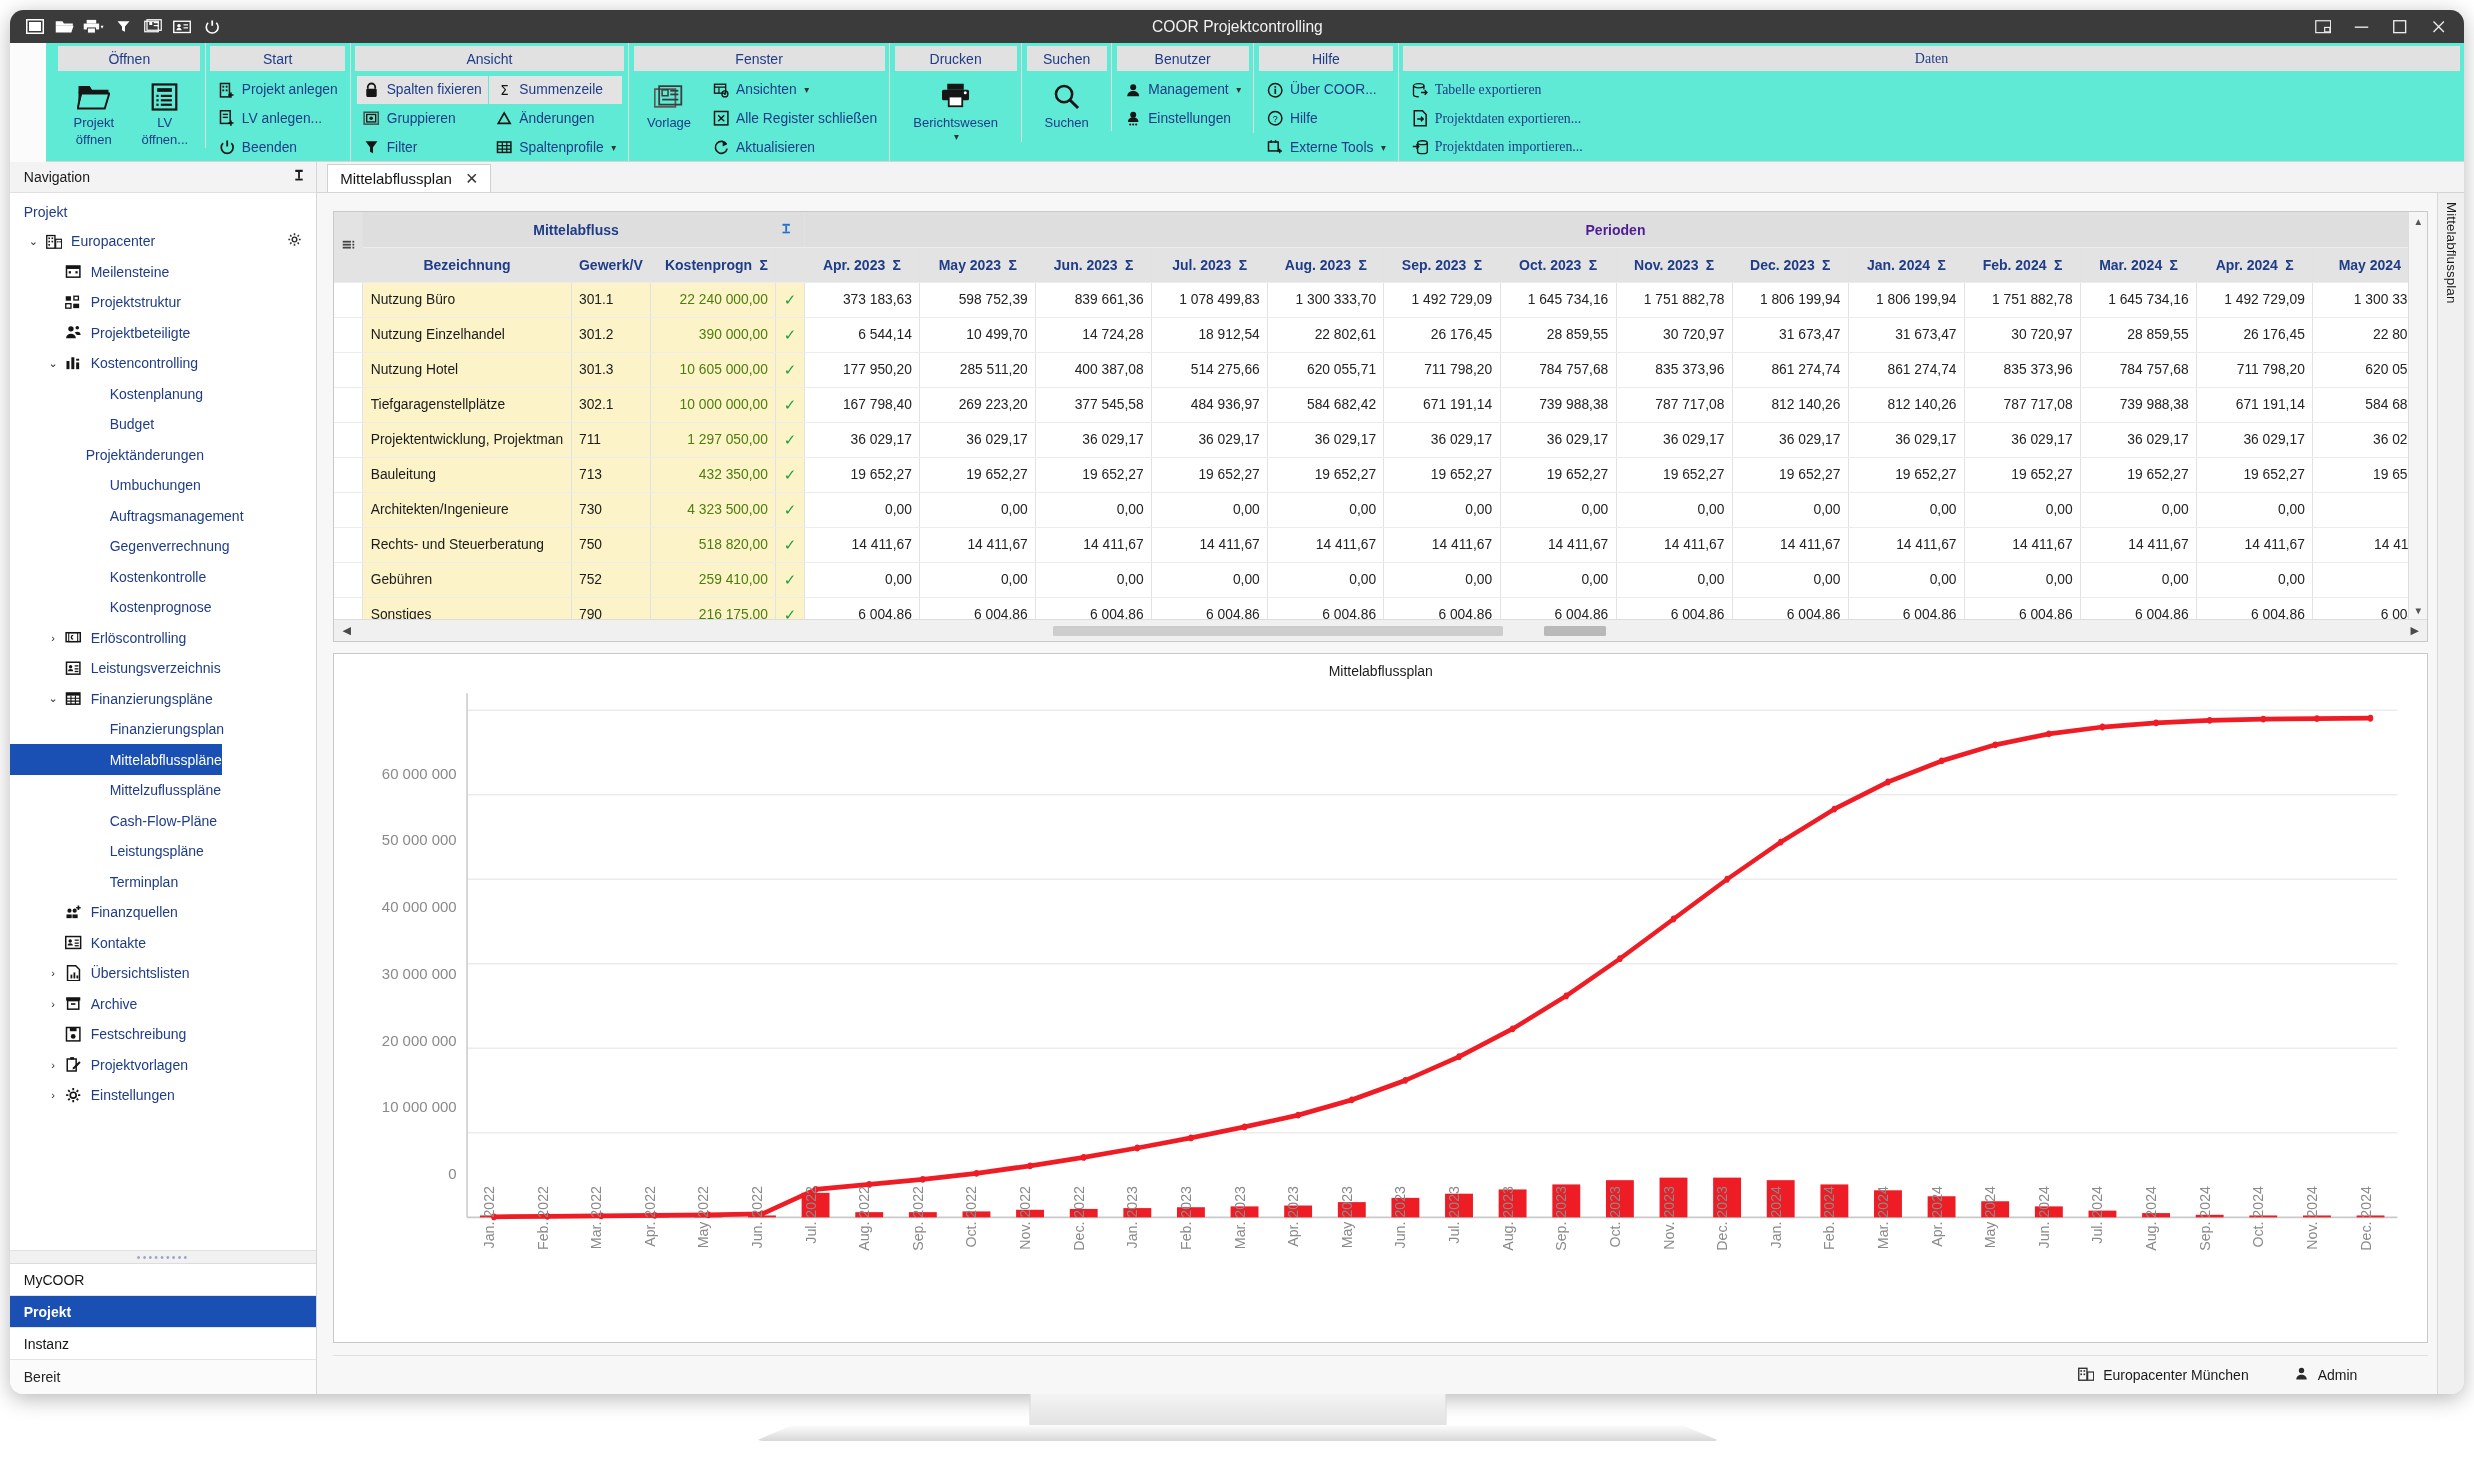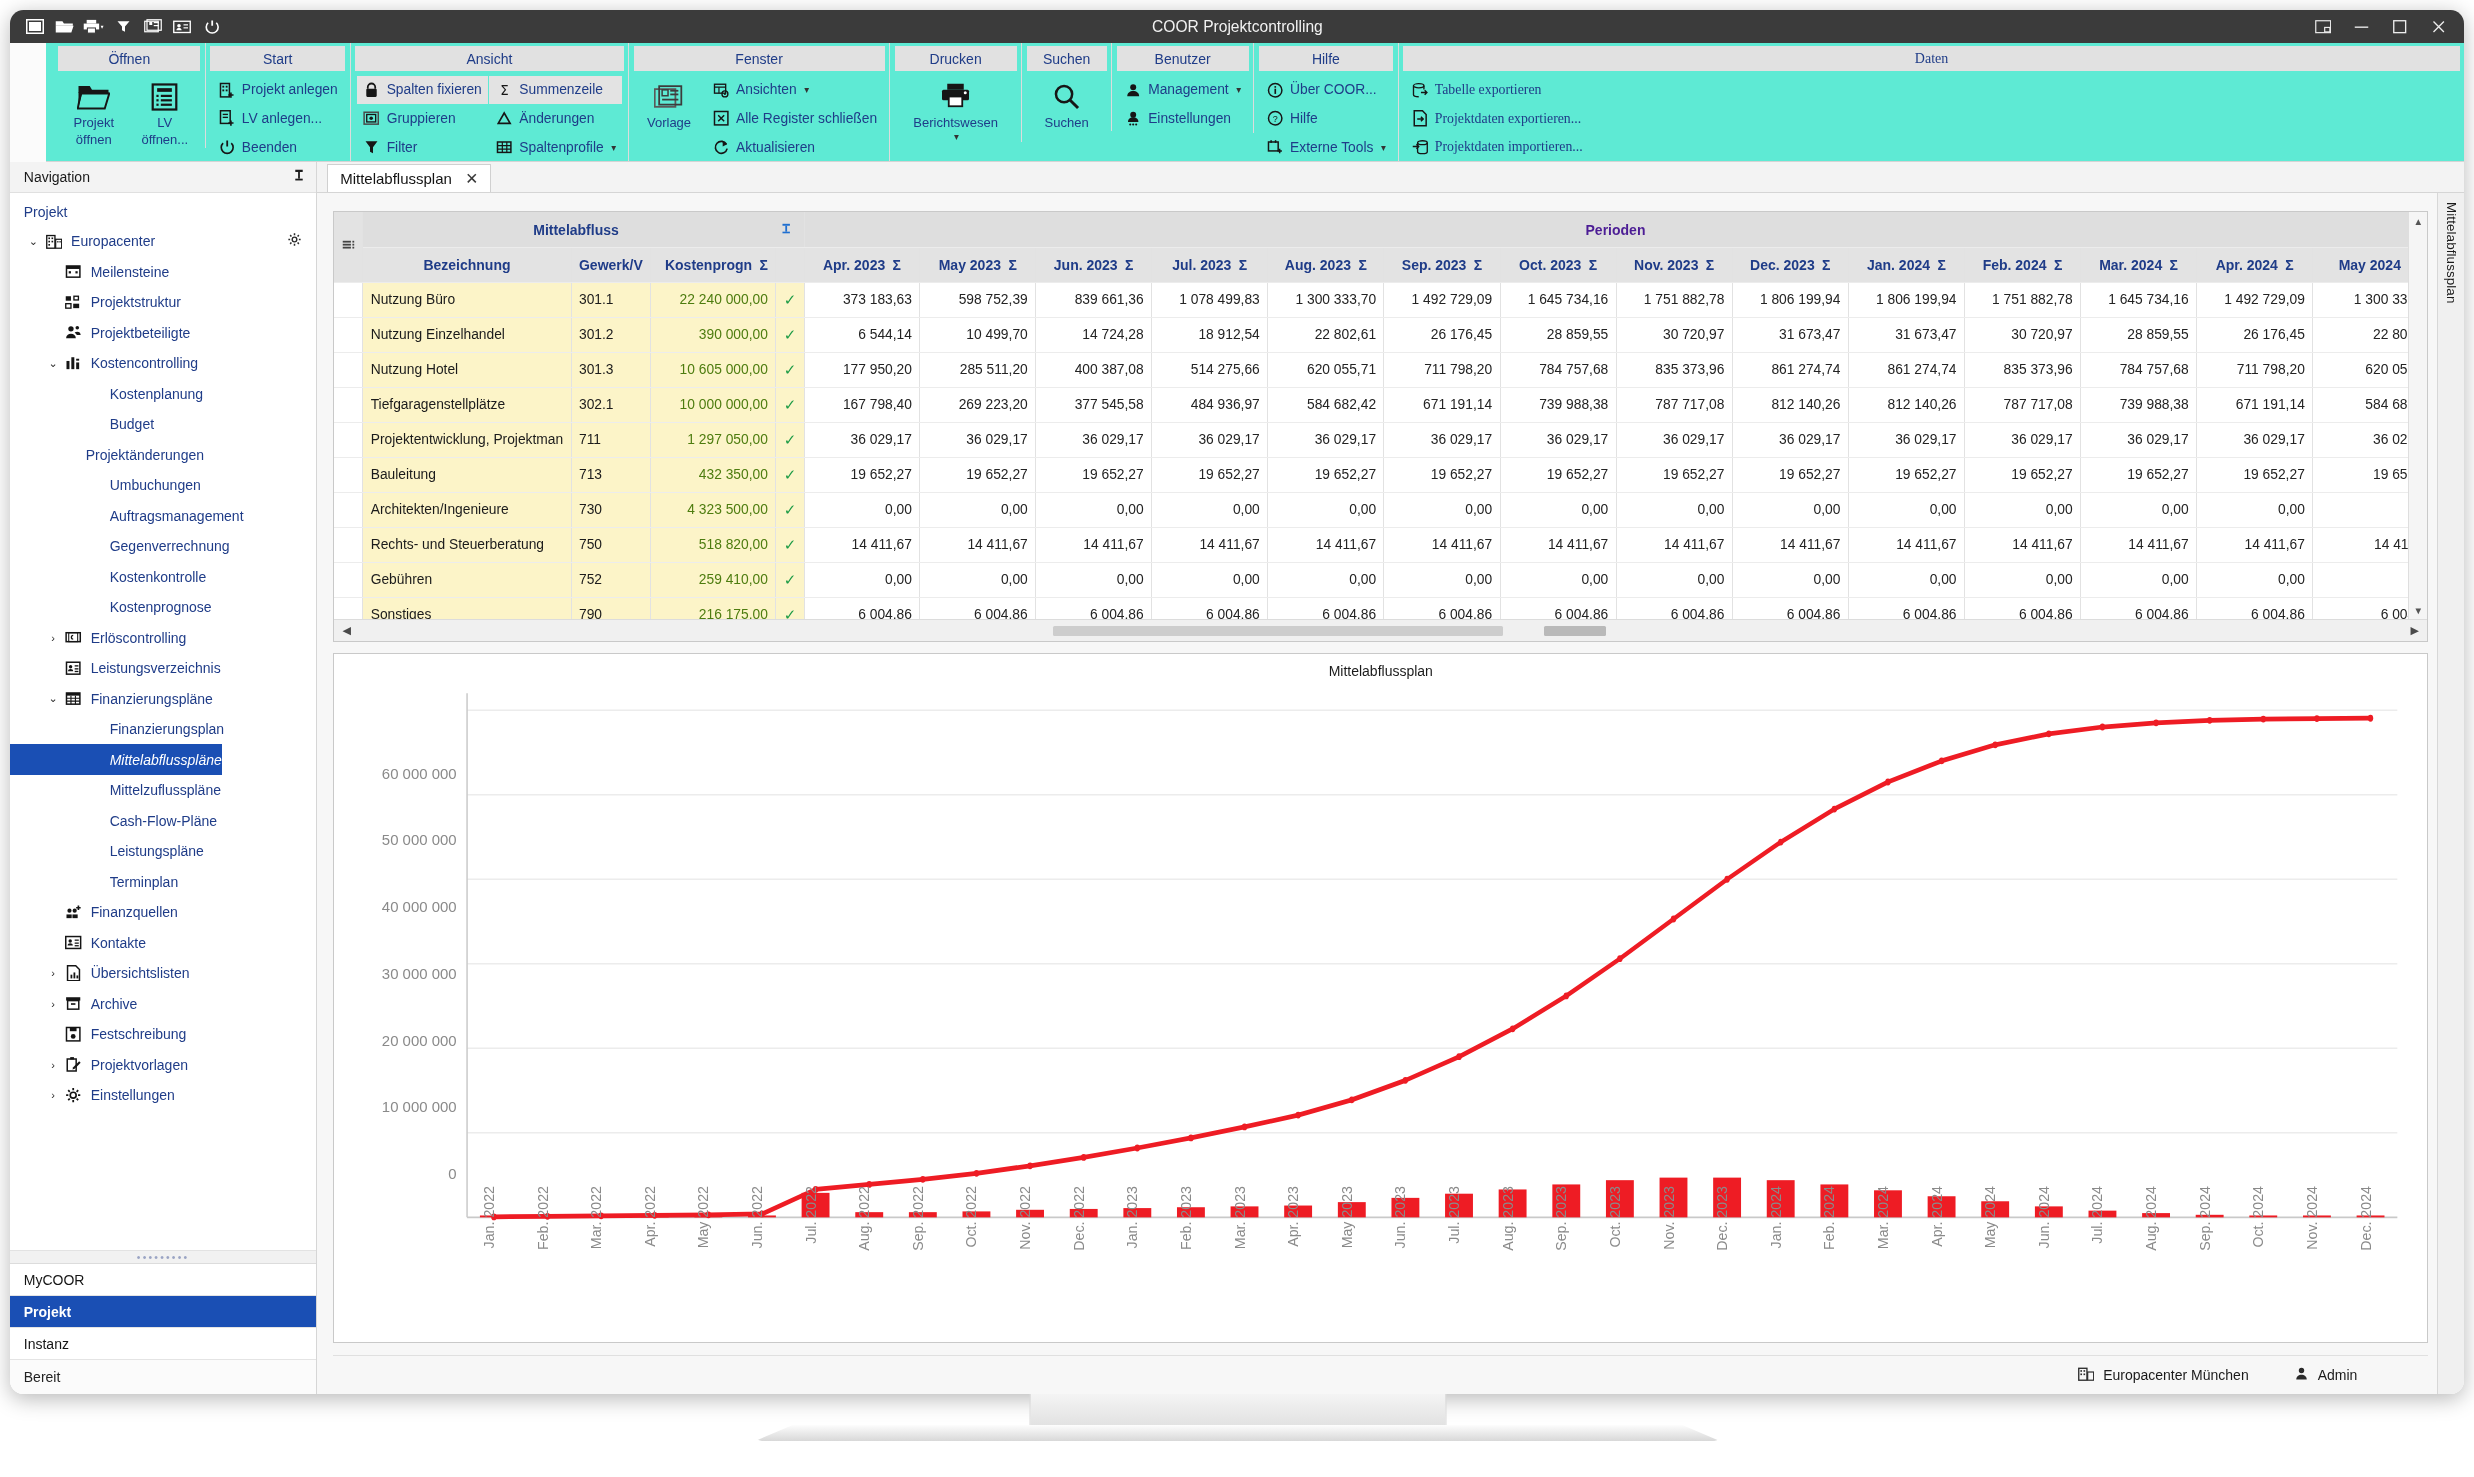--- a/index.html
+++ b/index.html
@@ -830,21 +830,21 @@
                     <path d="M2 11h18M2 15h18M8 7.6v11.4M14 7.6v11.4" stroke="#151515" stroke-width="1.5"></path>
                   </svg>
                 </span>
                 <span class="tlabel">Finanzierungspläne</span>
               </div>
               <div class="tnode" style="padding-left: 52px;">
                 <span class="twist">&nbsp;</span>
                 <span class="tico"></span>
                 <span class="tlabel">Finanzierungsplan</span>
               </div>
-              <div class="tnode sel" style="padding-left: 52px; font-style: italic;">
+              <div class="tnode sel" style="padding-left: 52px;">
                 <span class="twist">&nbsp;</span>
                 <span class="tico"></span>
                 <span class="tlabel">Mittelabflusspläne</span>
               </div>
               <div class="tnode" style="padding-left: 52px;">
                 <span class="twist">&nbsp;</span>
                 <span class="tico"></span>
                 <span class="tlabel">Mittelzuflusspläne</span>
               </div>
               <div class="tnode" style="padding-left: 52px;">

